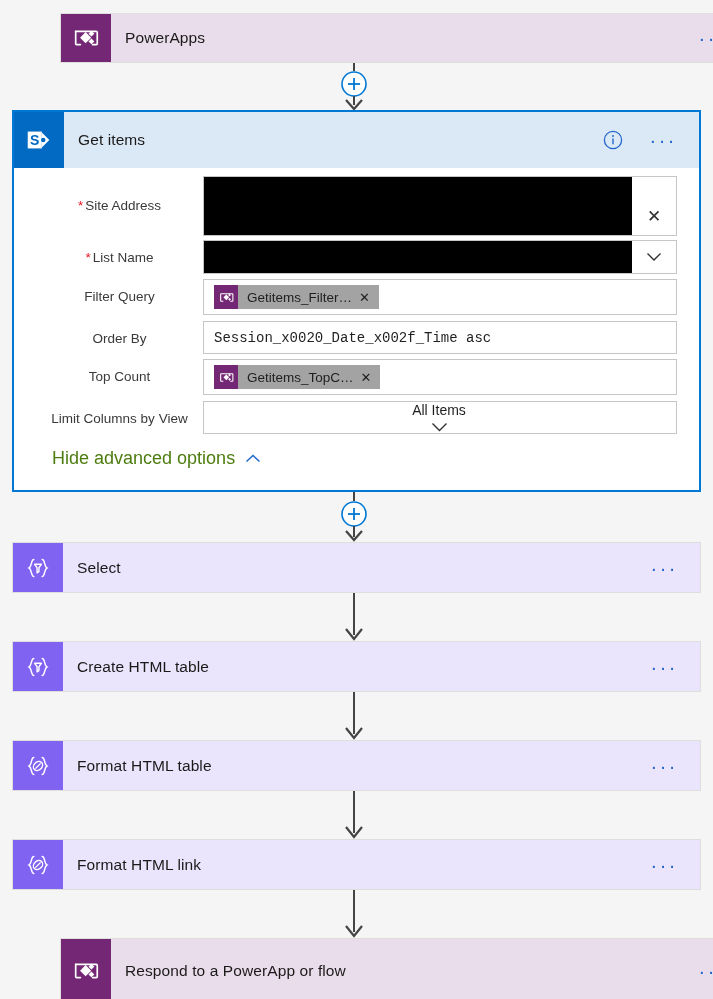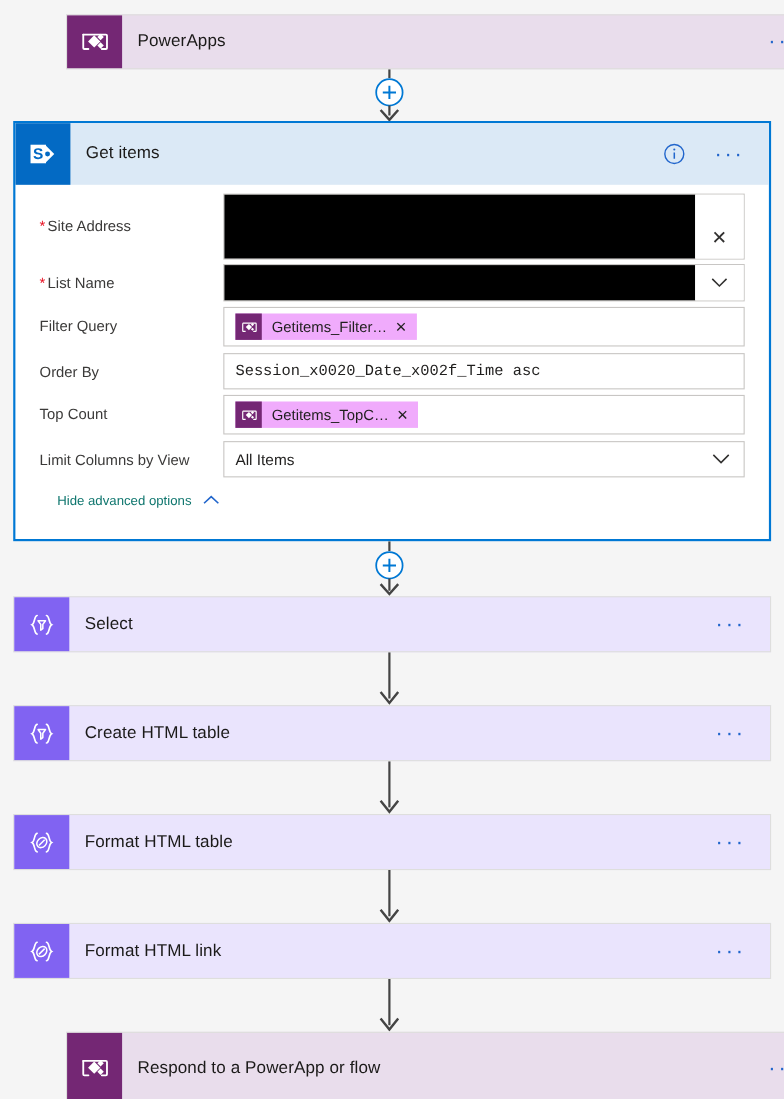--- a/index.html
+++ b/index.html
@@ -107,20 +107,21 @@
     align-items: flex-start;
     padding: 0 22px 0 22px;
     margin-bottom: 5px;
   }
   .field-label {
     flex: 0 0 167px;
     font-size: 13.5px;
     color: #3b3a39;
     padding-top: 9px;
     line-height: 1.3;
+    text-align: center;
   }
   .field-label .req {
     color: #e81123;
     font-size: 13.5px;
     margin-right: 2px;
   }
   .field-control {
     flex: 1 1 auto;
     display: flex;
     box-sizing: border-box;
@@ -157,21 +158,21 @@
     padding: 0 10px;
     font-size: 14px;
     color: #201f1e;
   }
   .input-box.with-chevron { justify-content: space-between; padding-right: 12px; }
 
   
   .token {
     display: inline-flex;
     align-items: center;
-    background: #f0abfc;
+    background: #a3a3a3;
     height: 24px;
     margin: 0;
     padding: 0;
     max-width: 100%;
   }
   .token-icon {
     width: 24px;
     height: 24px;
     flex: 0 0 24px;
     background: #742774;
@@ -193,22 +194,22 @@
     display: flex;
     align-items: center;
   }
 
   .advanced-row {
     display: flex;
     align-items: center;
     padding: 14px 0 16px 38px;
   }
   .advanced-label {
-    font-size: 12px;
-    color: #0f766e;
+    font-size: 18px;
+    color: #4d7c0f;
     margin-right: 10px;
   }
 
   
   .connector {
     position: absolute;
     left: 0;
     width: 713px;
     pointer-events: none;
   }
@@ -336,21 +337,21 @@
             <span class="token-label">Getitems_TopC…</span>
             <span class="token-x">✕</span>
           </span>
         </div>
       </div>
     </div>
 
     <div class="field-row" style="margin-bottom:0;">
       <div class="field-label">Limit Columns by View</div>
       <div class="field-control">
-        <div class="input-box with-chevron" style="min-height:33px;">
+        <div class="input-box with-chevron" style="min-height:33px;flex-direction:column;">
           <span>All Items</span>
           <span style="display:flex;align-items:center;">
             <svg width="17" height="11" viewBox="0 0 17 11" aria-hidden="true">
               <polyline points="1.5,1.5 8.5,8.5 15.5,1.5" fill="none" stroke="#323130" stroke-width="1.4"></polyline>
             </svg>
           </span>
         </div>
       </div>
     </div>
 

